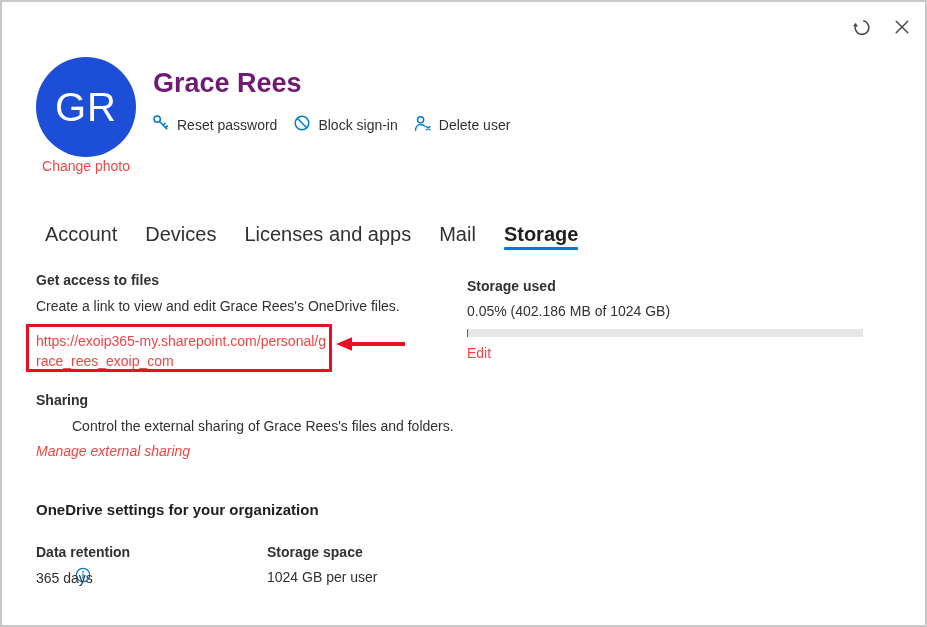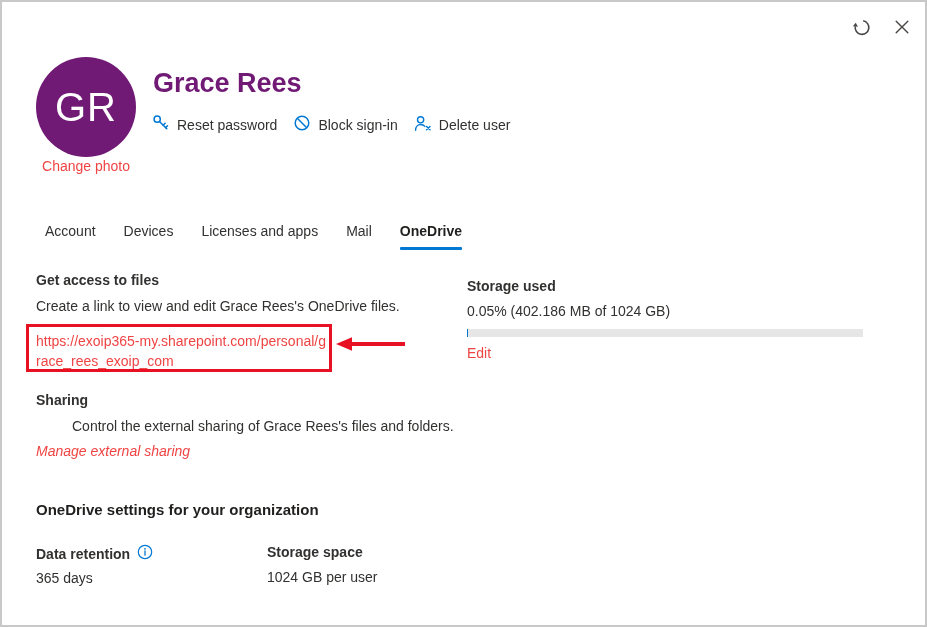--- a/index.html
+++ b/index.html
@@ -23,21 +23,21 @@
     background:none; border:none; cursor:pointer;
     display:flex; align-items:center; justify-content:center;
   }
   .icon-btn.refresh { left:847px; }
   .icon-btn.close { left:887px; }
 
   
   .avatar {
     position:absolute; left:34px; top:55px;
     width:100px; height:100px; border-radius:50%;
-    background:#701a75; color:#ffffff;
+    background:#1d4ed8; color:#ffffff;
     display:flex; align-items:center; justify-content:center;
     font-size:40px; font-weight:400; letter-spacing:1px;
   }
   .change-photo {
     position:absolute; left:24px; top:156px; width:120px;
     text-align:center; color:#0078d4; cursor:pointer;
   }
   .user-name {
     position:absolute; left:151px; top:66px;
     font-size:27px; font-weight:700; color:#701a75;
@@ -53,21 +53,21 @@
   }
 
   
   .tabs {
     position:absolute; left:34px; top:217px;
     display:flex; gap:10px; height:31px;
   }
   .tab {
     position:relative;
     padding:0 9px; background:none; border:none; cursor:pointer;
-    font-family:inherit; font-size:14px; color:#323130;
+    font-family:inherit; font-size:20px; color:#323130;
     display:flex; align-items:flex-start; padding-top:4px;
   }
   .tab.active { font-weight:600; color:#201f1e; }
   .tab.active::after {
     content:""; position:absolute; left:9px; right:9px; bottom:0;
     height:3px; background:#0078d4; border-radius:1px;
   }
 
   .section-heading { font-weight:600; color:#323130; }
   .org-heading { font-weight:700; font-size:15px; color:#201f1e; }
@@ -83,21 +83,21 @@
   }
   .drive-link {
     position:absolute; left:34px; top:329px; width:292px;
     line-height:20px; word-break:break-all;
   }
   .red-arrow  { left:334px; top:334px; }
   .h-sharing  { left:34px; top:390px; }
   .t-sharing  { left:34px; top:416px;margin-left:36px; }
   .l-manage   { left:34px; top:441px;font-style:italic; }
   .h-org      { left:34px; top:499px; }
-  .h-retention{ left:34px; top:542px; display:flex; align-items:center; gap:7px; }
+  .h-retention{ left:34px; top:542px; display:flex; align-items:center; gap:7px;flex-direction:column; }
   .v-retention{ left:34px; top:568px; }
   .h-space    { left:265px; top:542px; }
   .v-space    { left:265px; top:567px; }
 
   
   .h-storage  { left:465px; top:276px; }
   .v-storage  { left:465px; top:301px; }
   .progress {
     position:absolute; left:465px; top:327px;
     width:396px; height:8px; background:#e6e6e6;
@@ -170,21 +170,21 @@
       </span>
       <span>Delete user</span>
     </button>
   </div>
 
   <div class="tabs">
     <button class="tab">Account</button>
     <button class="tab">Devices</button>
     <button class="tab">Licenses and apps</button>
     <button class="tab">Mail</button>
-    <button class="tab active">OneDrive</button>
+    <button class="tab active">Storage</button>
   </div>
 
   <div class="abs h-access section-heading">Get access to files</div>
   <div class="abs t-access">Create a link to view and edit Grace Rees's OneDrive files.</div>
 
   <div class="red-box"></div>
   <a class="drive-link link" href="#">https://exoip365-my.sharepoint.com/personal/grace_rees_exoip_com</a>
   <div class="abs red-arrow">
     <svg width="70" height="16" viewBox="0 0 70 16">
       <polygon points="0,8 16,1.2 16,14.8" fill="#e81123"></polygon>

